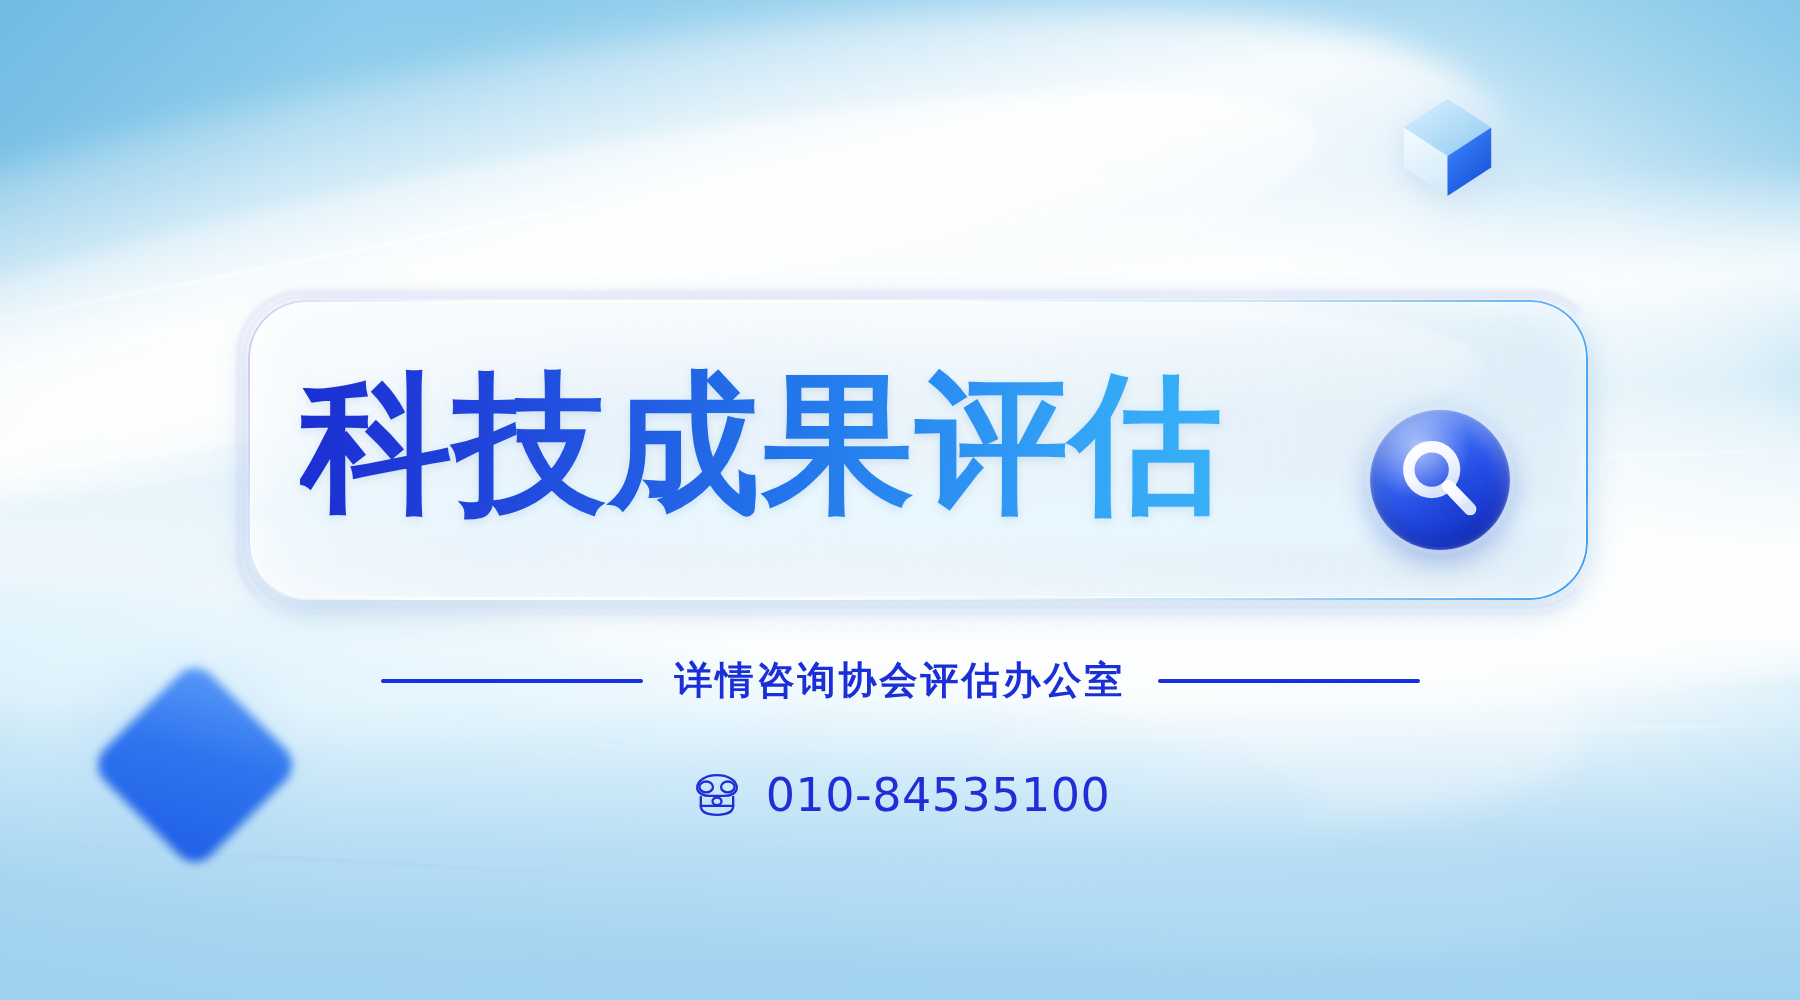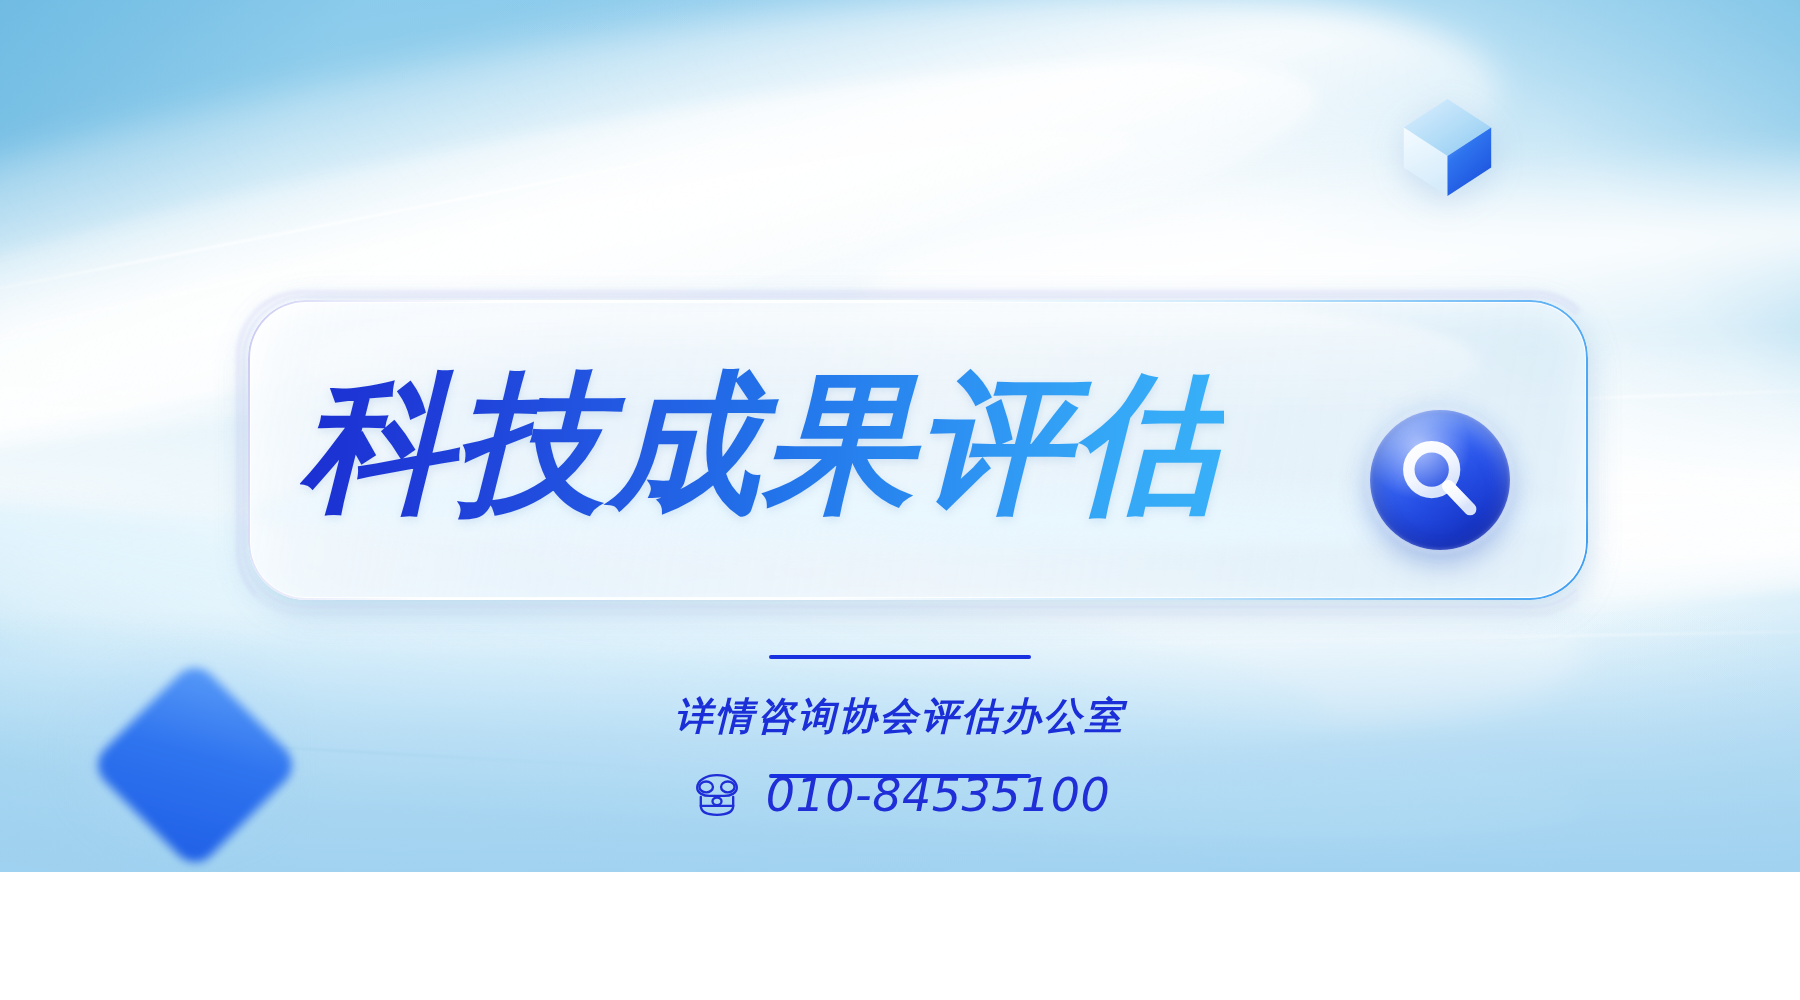--- a/index.html
+++ b/index.html
@@ -9,24 +9,23 @@
     width: 1800px;
     height: 1000px;
     overflow: hidden;
     font-family: "Liberation Sans", "DejaVu Sans", sans-serif;
   }
 
   
   .stage {
     position: relative;
     width: 1800px;
-    height: 872px;
+    height: 1000px;
     overflow: hidden;
     background: #86efac;
-    font-style: italic;
   }
 
   
   .bg-base {
     position: absolute;
     inset: 0;
     background:
       radial-gradient(135% 95% at 78% 44%, rgba(255,255,255,0.98) 0%, rgba(255,255,255,0.90) 20%, rgba(240,250,255,0.55) 38%, rgba(210,238,252,0.18) 58%, rgba(170,215,240,0.0) 78%),
       linear-gradient(177deg, #7cc2e8 0%, #8dcaea 14%, #a9d7ef 30%, #cfe9f7 48%, #e9f5fc 60%, #d4ecf8 72%, #b5dcf2 86%, #a6d4ef 100%);
   }
@@ -331,21 +330,20 @@
 
   
   .sub-row {
     position: absolute;
     left: 0; right: 0;
     top: 655px;
     display: flex;
     align-items: center;
     justify-content: center;
     gap: 32px;
-    flex-direction: column;
   }
   .sub-line {
     width: 262px;
     height: 4px;
     background: #1730e0;
     border-radius: 2px;
   }
   .sub-text {
     font-family: "DejaVu Sans", "Liberation Sans", sans-serif;
     font-size: 38px;

